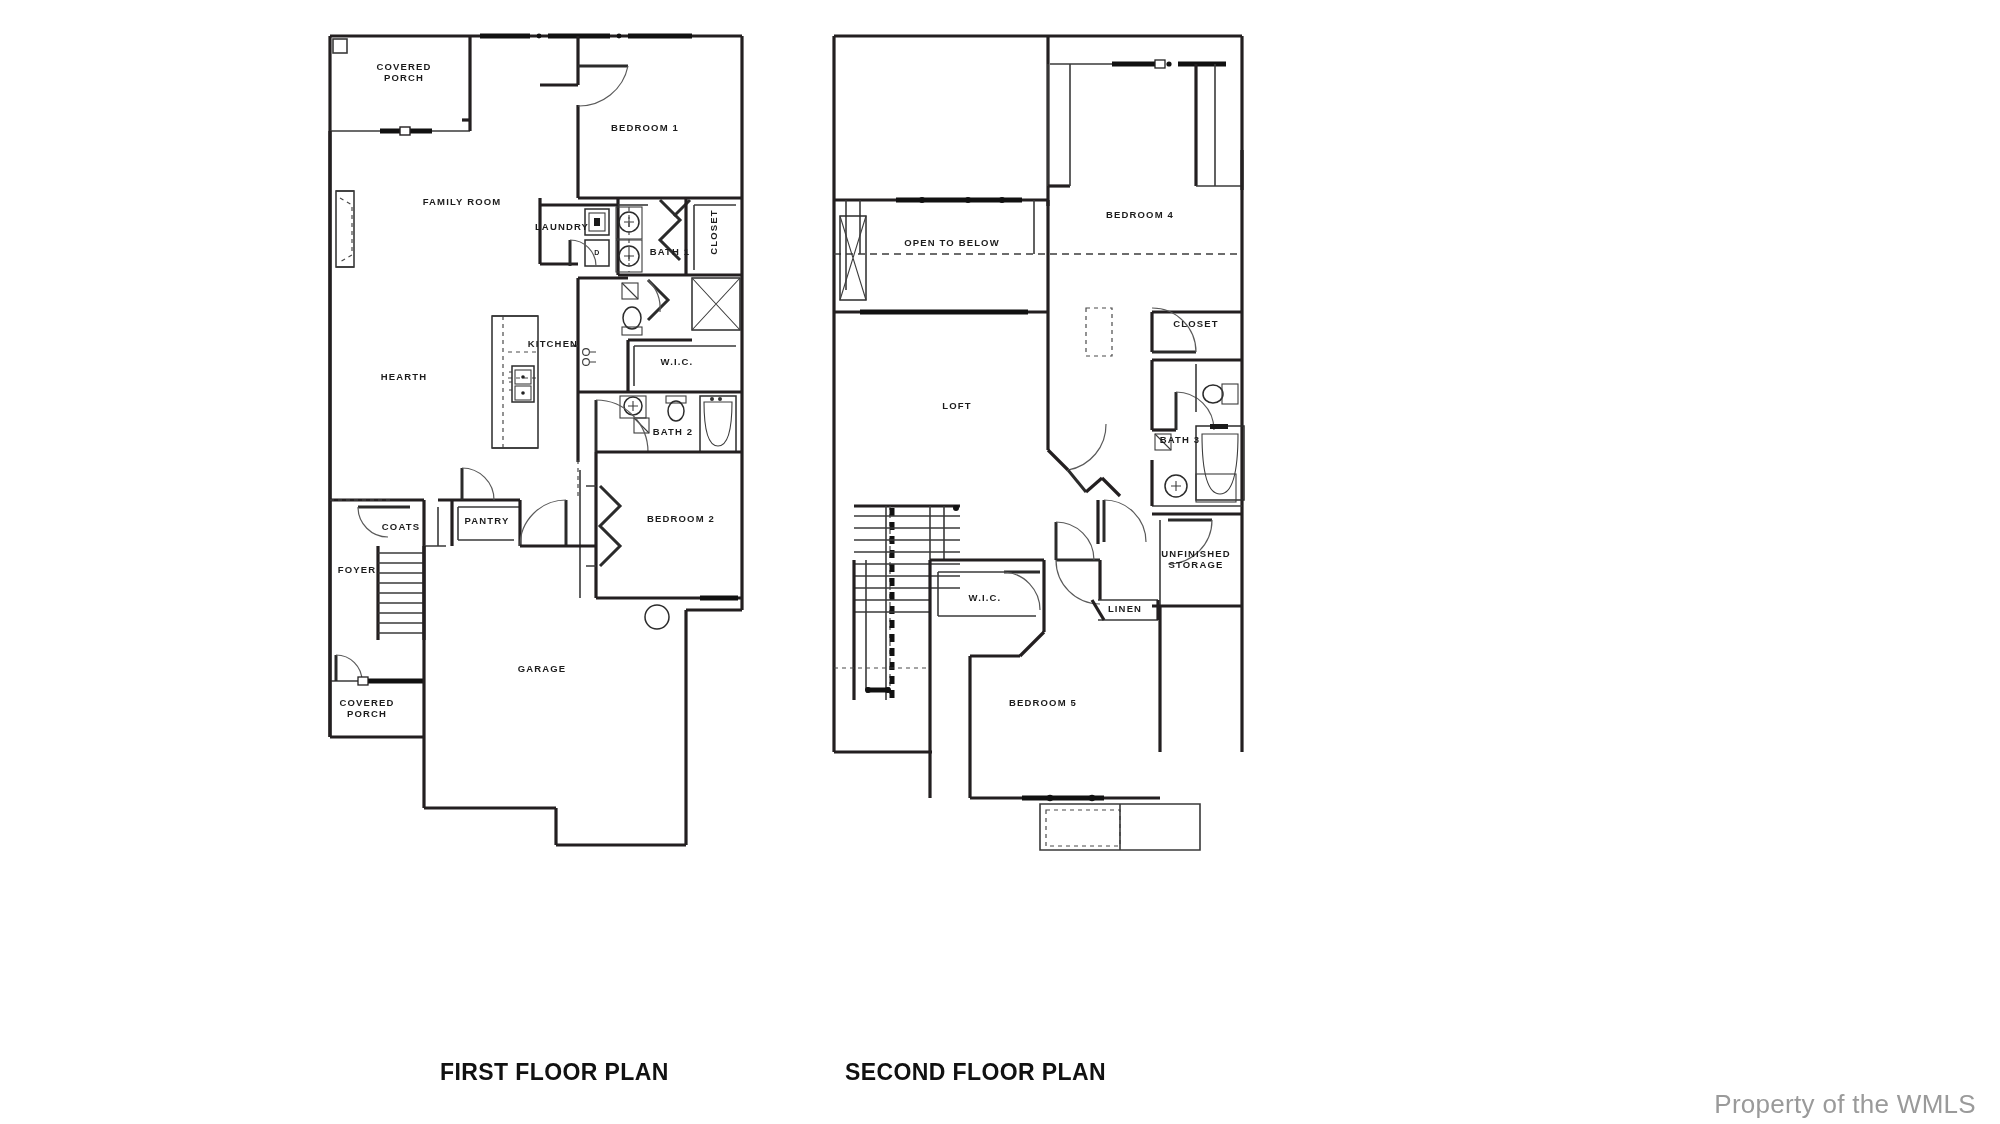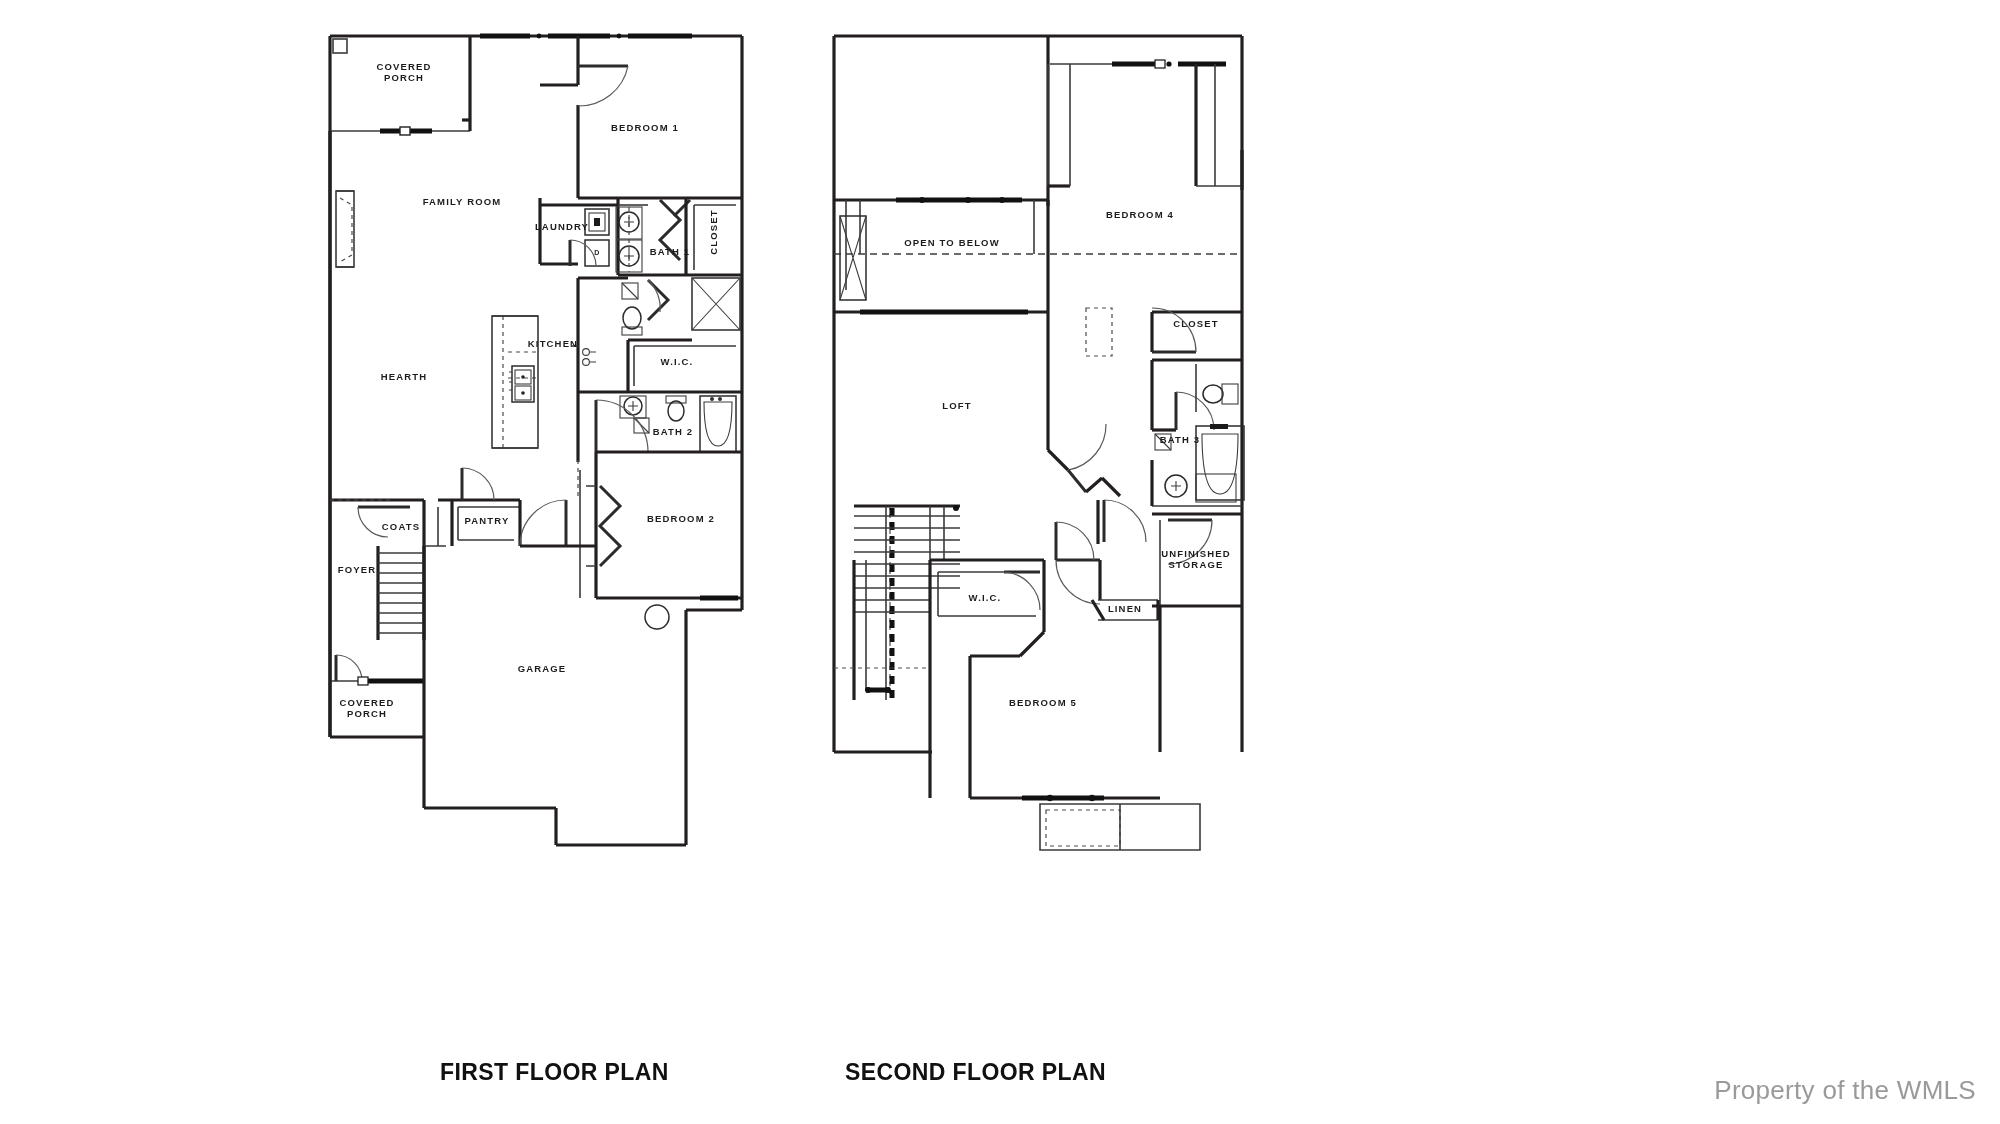--- a/index.html
+++ b/index.html
@@ -48,21 +48,21 @@
     font-size: 23px;
     font-weight: 700;
     letter-spacing: 0.4px;
     fill: #111111;
     text-anchor: start;
     dominant-baseline: middle;
   }
   .watermark {
     position: absolute;
     right: 24px;
-    bottom: 18px;
+    bottom: 4px;
     font-family: "Liberation Sans", sans-serif;
     font-size: 26px;
     font-weight: 400;
     color: #9a9a9a;
     letter-spacing: 0.3px;
     white-space: nowrap;
   }
 </style>
 </head>
 <body>

